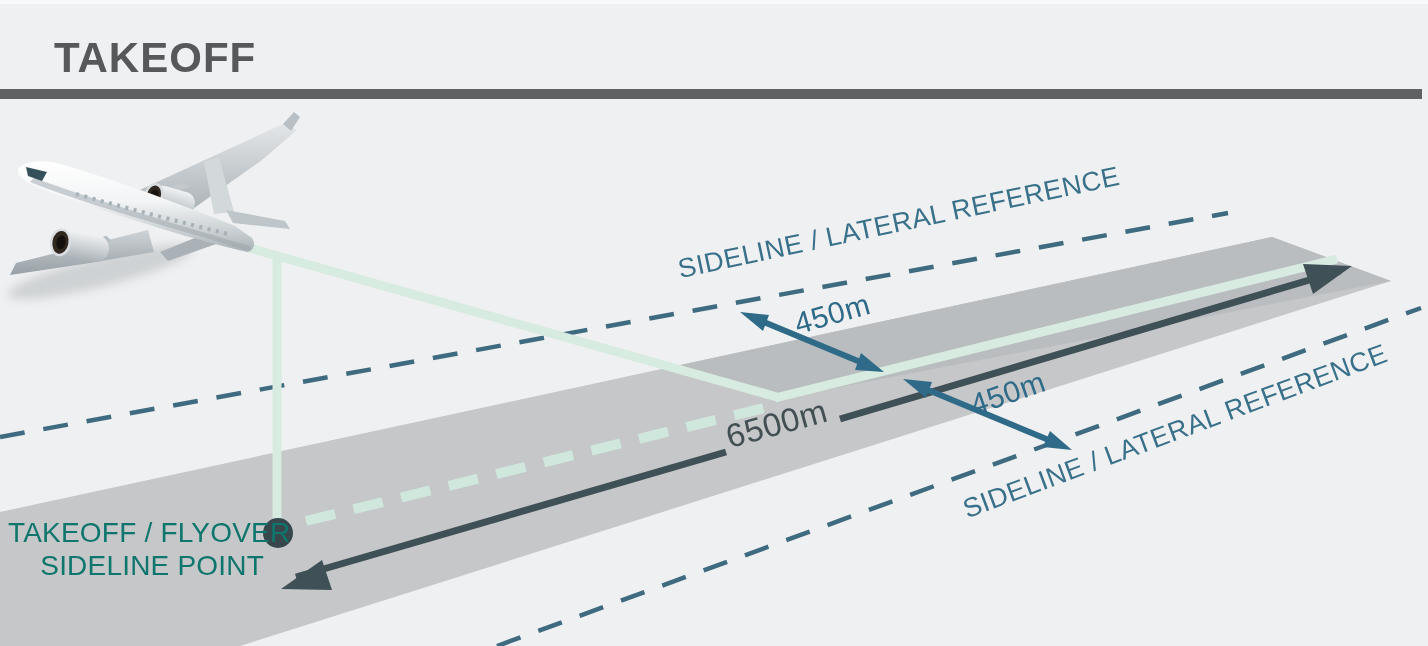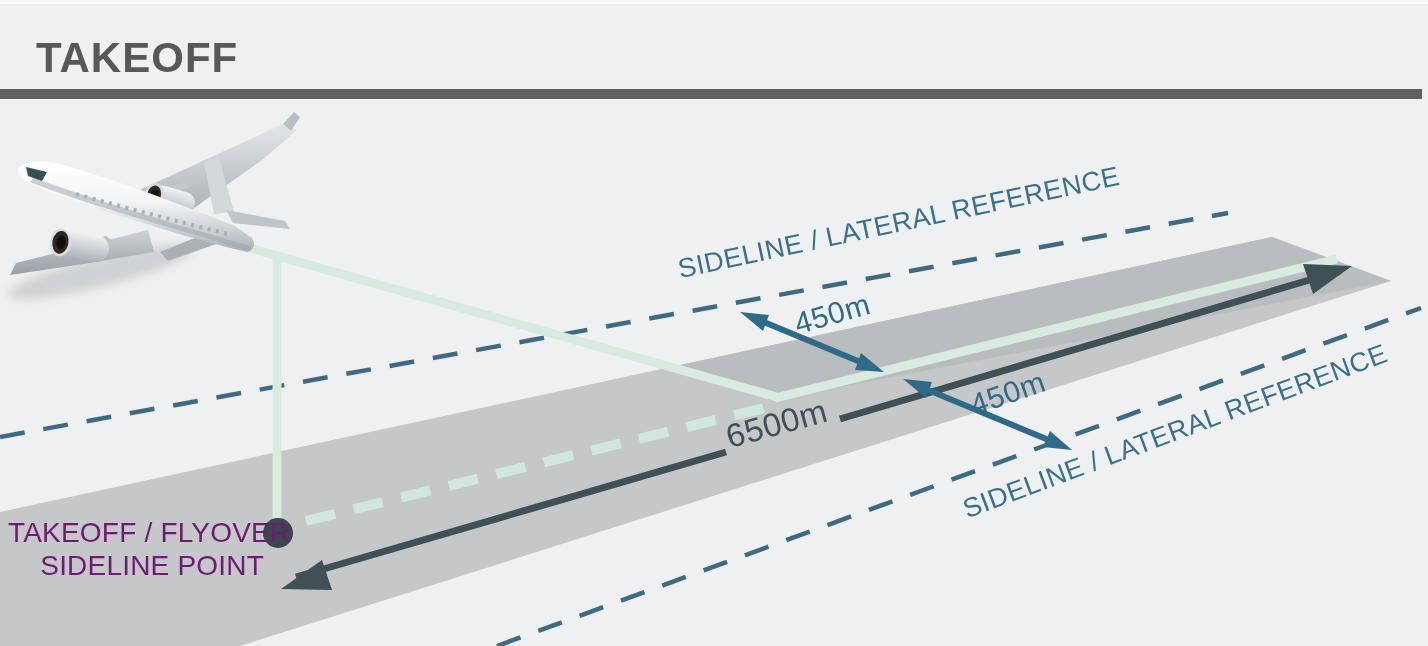--- a/index.html
+++ b/index.html
@@ -3,21 +3,21 @@
 <meta charset="utf-8">
 <style>
   html,body{margin:0;padding:0;background:#ffffff;}
   .stage{
     position:relative;width:1428px;height:646px;overflow:hidden;
     background:#eff0f1;
     font-family:"Liberation Sans", sans-serif;
   }
   .top-sheen{position:absolute;left:0;top:0;width:100%;height:4px;background:#f8f9fa;}
   .page-title{
-    position:absolute;left:36px;top:34px;
+    position:absolute;left:54px;top:34px;
     font-size:42px;font-weight:bold;color:#57585a;letter-spacing:1px;
   }
   .title-rule{position:absolute;left:0;top:89px;width:1422px;height:10px;background:#5f6163;}
   svg.diagram{position:absolute;left:0;top:0;}
   .lbl{position:absolute;white-space:nowrap;}
   .lbl-sideline{
     color:#39708a;font-size:27px;letter-spacing:0.5px;line-height:34px;
     transform-origin:0 100%;
   }
   .lbl-sideline-top{left:682px;top:252px;transform:rotate(-12deg);}
@@ -27,21 +27,21 @@
     transform-origin:0 100%;
   }
   .lbl-450-top{left:800px;top:307px;transform:rotate(-16deg);}
   .lbl-450-bottom{left:977px;top:388px;transform:rotate(-19deg);}
   .lbl-6500{
     left:732px;top:418px;color:#424f53;font-size:33px;line-height:38px;
     letter-spacing:0.5px;transform:rotate(-15.5deg);transform-origin:0 100%;
   }
   .lbl-refpoint{
     left:8px;top:516px;width:256px;text-align:right;
-    color:#701a75;font-size:28px;line-height:33px;letter-spacing:0.2px;
+    color:#0f766e;font-size:28px;line-height:33px;letter-spacing:0.2px;
   }
   .lbl-refpoint span{display:block;}
 </style>
 </head>
 <body>
 
 <div class="stage">
   <div class="top-sheen"></div>
 
   <div class="page-title">TAKEOFF</div>

